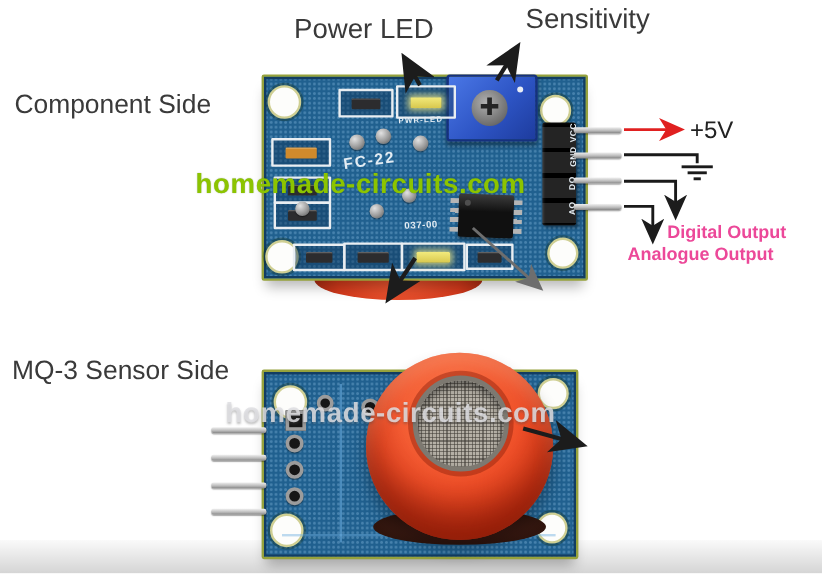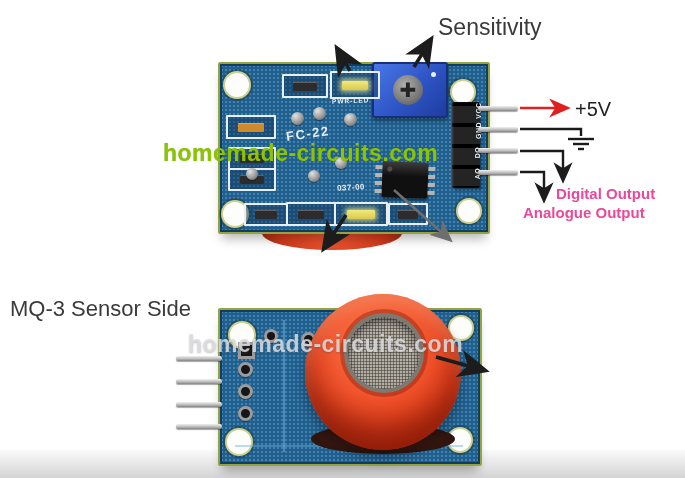--- a/index.html
+++ b/index.html
@@ -32,23 +32,25 @@
   #svg-overlay{position:absolute;left:0;top:0;z-index:6;pointer-events:none;}
 </style>
 </head>
 <body>
 
 <div id="stage">
 
   <div style="position:absolute;left:0;top:450;top:450px;width:685px;height:28px;bottom:0;z-index:0;
               background:linear-gradient(to bottom, rgba(0,0,0,0.02), rgba(0,0,0,0.17));"></div>
 
-
-
-  <div style="position:absolute;left:438px;top:14px;z-index:7;color:#3a3a3a;font-size:23px;line-height:27px;">
+  <div class="lbl" style="left:12px;top:74px;">Component Side</div>
+
+  <div class="lbl" style="left:245px;top:11px;font-size:23px;">Power LED</div>
+
+  <div style="position:absolute;left:438px;top:2px;z-index:7;color:#3a3a3a;font-size:23px;line-height:27px;">
     <div>Sensitivity</div>
   </div>
 
   <div style="position:absolute;left:262px;top:216px;width:140px;height:34px;border-radius:50%;z-index:1;
               background:radial-gradient(circle at 50% 30%, #f05a34, #d43a1c 70%, #a82a10);"></div>
 
   <div class="board" style="left:218px;top:62px;width:268px;height:168px;">
 
     <div class="hole" style="left:3px;top:7px;width:24px;height:24px;"></div>
     <div class="hole" style="left:1px;top:136px;width:24px;height:24px;"></div>

